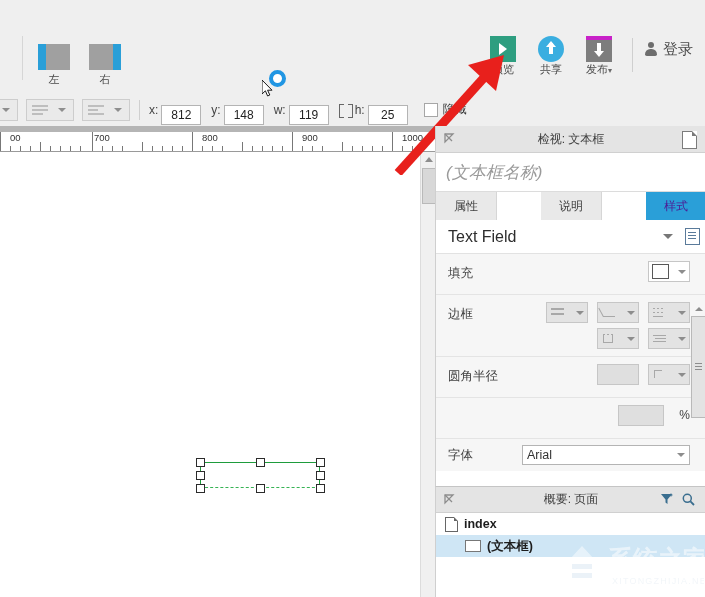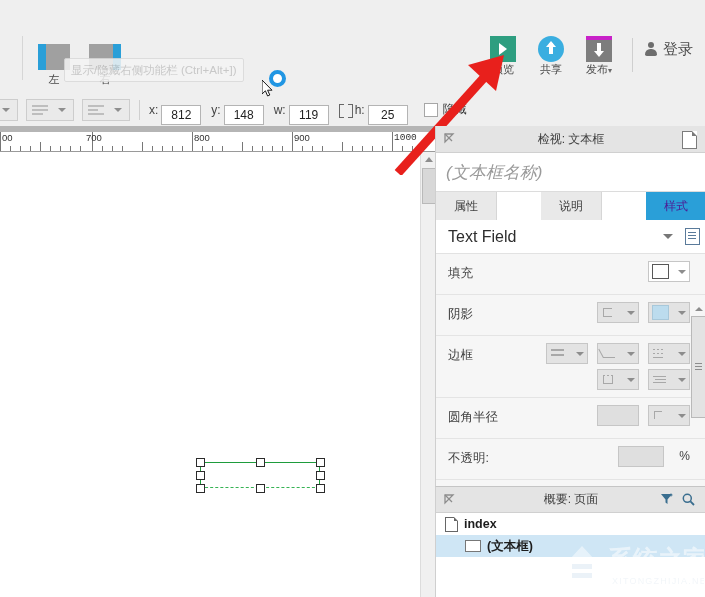--- a/index.html
+++ b/index.html
@@ -79,21 +79,21 @@
   .lock-ico span.r{right:0;}
   .chk{width:12px;height:12px;border:1px solid #a6a6a6;background:#fff;margin:0 5px 0 6px;display:inline-block;}
   .chk-label{font-size:12px;color:#333;}
 
   
   .ruler{
     position:absolute;left:0;top:126px;width:435px;height:26px;background:#b5b5b5;
   }
   .ruler-strip{position:absolute;left:0;bottom:0;width:435px;height:19px;background:#fff;border-bottom:1px solid #9a9a9a;}
   .rtick{position:absolute;bottom:0;width:1px;background:#777;}
-  .rnum{position:absolute;bottom:8px;font-size:9.5px;color:#333;padding-left:2px;}
+  .rnum{position:absolute;bottom:8px;font-size:9.5px;color:#333;padding-left:10px;}
   .canvas{
     position:absolute;left:0;top:152px;width:420px;height:445px;background:#fff;
   }
   .canvas-scroll{
     position:absolute;left:420px;top:152px;width:15px;height:445px;background:#f0f0f0;border-left:1px solid #dcdcdc;
   }
   .sc-arrow{width:15px;height:14px;position:relative;}
   .sc-arrow:after{content:"";position:absolute;left:4px;top:5px;border-left:4px solid transparent;border-right:4px solid transparent;border-bottom:5px solid #8d8d8d;}
   .sc-thumb{position:absolute;left:1px;top:16px;width:12px;height:34px;background:#d8d8d8;border:1px solid #b9b9b9;}
 
@@ -217,21 +217,20 @@
     </div>
 
     <div class="panel-toggle" style="left:83px;">
       <div class="pt-glyph">
         <div class="pt-box"></div>
           <div class="pt-bar right"></div>
       </div>
       <div class="pt-label">右</div>
     </div>
 
-    <div class="tooltip">显示/隐藏右侧功能栏 (Ctrl+Alt+])</div>
 
     <div class="right-tools">
       <div class="rt-item">
         <div class="rt-icon ico-preview"></div>
         <div class="rt-label">预览</div>
       </div>
       <div class="rt-item">
         <div class="rt-icon ico-share"></div>
         <div class="rt-label">共享</div>
       </div>
@@ -326,21 +325,21 @@
       <div class="rnum" style="left:292px;">900</div>
       <div class="rtick" style="left:302px;height:5px;"></div>
         <div class="rtick" style="left:312px;height:5px;"></div>
       <div class="rtick" style="left:322px;height:5px;"></div>
         <div class="rtick" style="left:342px;height:9px;"></div>
       <div class="rtick" style="left:352px;height:5px;"></div>
         <div class="rtick" style="left:362px;height:5px;"></div>
       <div class="rtick" style="left:372px;height:5px;"></div>
         <div class="rtick" style="left:382px;height:5px;"></div>
       <div class="rtick" style="left:392px;height:19px;"></div>
-      <div class="rnum" style="left:392px;font-family:Liberation Mono, monospace;">1000</div>
+      <div class="rnum" style="left:392px;">1000</div>
       <div class="rtick" style="left:402px;height:5px;"></div>
         <div class="rtick" style="left:412px;height:5px;"></div>
     </div>
   </div>
 
   <div class="canvas">
     <div class="widget">
       <div class="w-edge w-top"></div>
       <div class="w-edge w-bottom"></div>
       <div class="w-edge w-left"></div>
@@ -408,39 +407,20 @@
       <div class="prop-ctrls">
         <div class="ctrl-line">
           <div class="ctrl white">
             <div class="sw"></div>
             <div class="ctrl-caret"></div>
           </div>
         </div>
       </div>
     </div>
 
-    <div class="prop-row">
-      <div class="prop-label">阴影</div>
-      <div class="prop-ctrls">
-        <div class="ctrl-line">
-          <div class="ctrl">
-            <div class="mini">
-              <i style="left:2px;top:2px;width:9px;height:1px;"></i>
-                <i style="left:2px;top:2px;width:1px;height:9px;"></i>
-                <i style="left:2px;top:10px;width:9px;height:1px;"></i>
-            </div>
-            <div class="ctrl-caret"></div>
-          </div>
-          <div class="ctrl">
-            <div class="sw blue"></div>
-            <div class="ctrl-caret"></div>
-          </div>
-        </div>
-      </div>
-    </div>
 
     <div class="prop-row">
       <div class="prop-label">边框</div>
       <div class="prop-ctrls">
         <div class="ctrl-line">
           <div class="ctrl">
             <div class="mini">
               <i style="left:1px;top:2px;width:13px;height:2px;"></i>
                 <i style="left:1px;top:7px;width:13px;height:2px;"></i>
             </div>
@@ -500,21 +480,20 @@
               <i style="left:2px;top:2px;width:8px;height:1px;"></i>
                 <i style="left:2px;top:2px;width:1px;height:8px;"></i>
             </div>
             <div class="ctrl-caret"></div>
           </div>
         </div>
       </div>
     </div>
 
     <div class="prop-row">
-      <div class="prop-label">不透明:</div>
       <div class="prop-ctrls">
         <div class="ctrl-line" style="align-items:center;">
           <div class="opa-box"></div>
           <div class="pct">%</div>
         </div>
       </div>
     </div>
 
     <div class="font-row">
       <div class="prop-label" style="width:74px;flex:0 0 74px;">字体</div>

